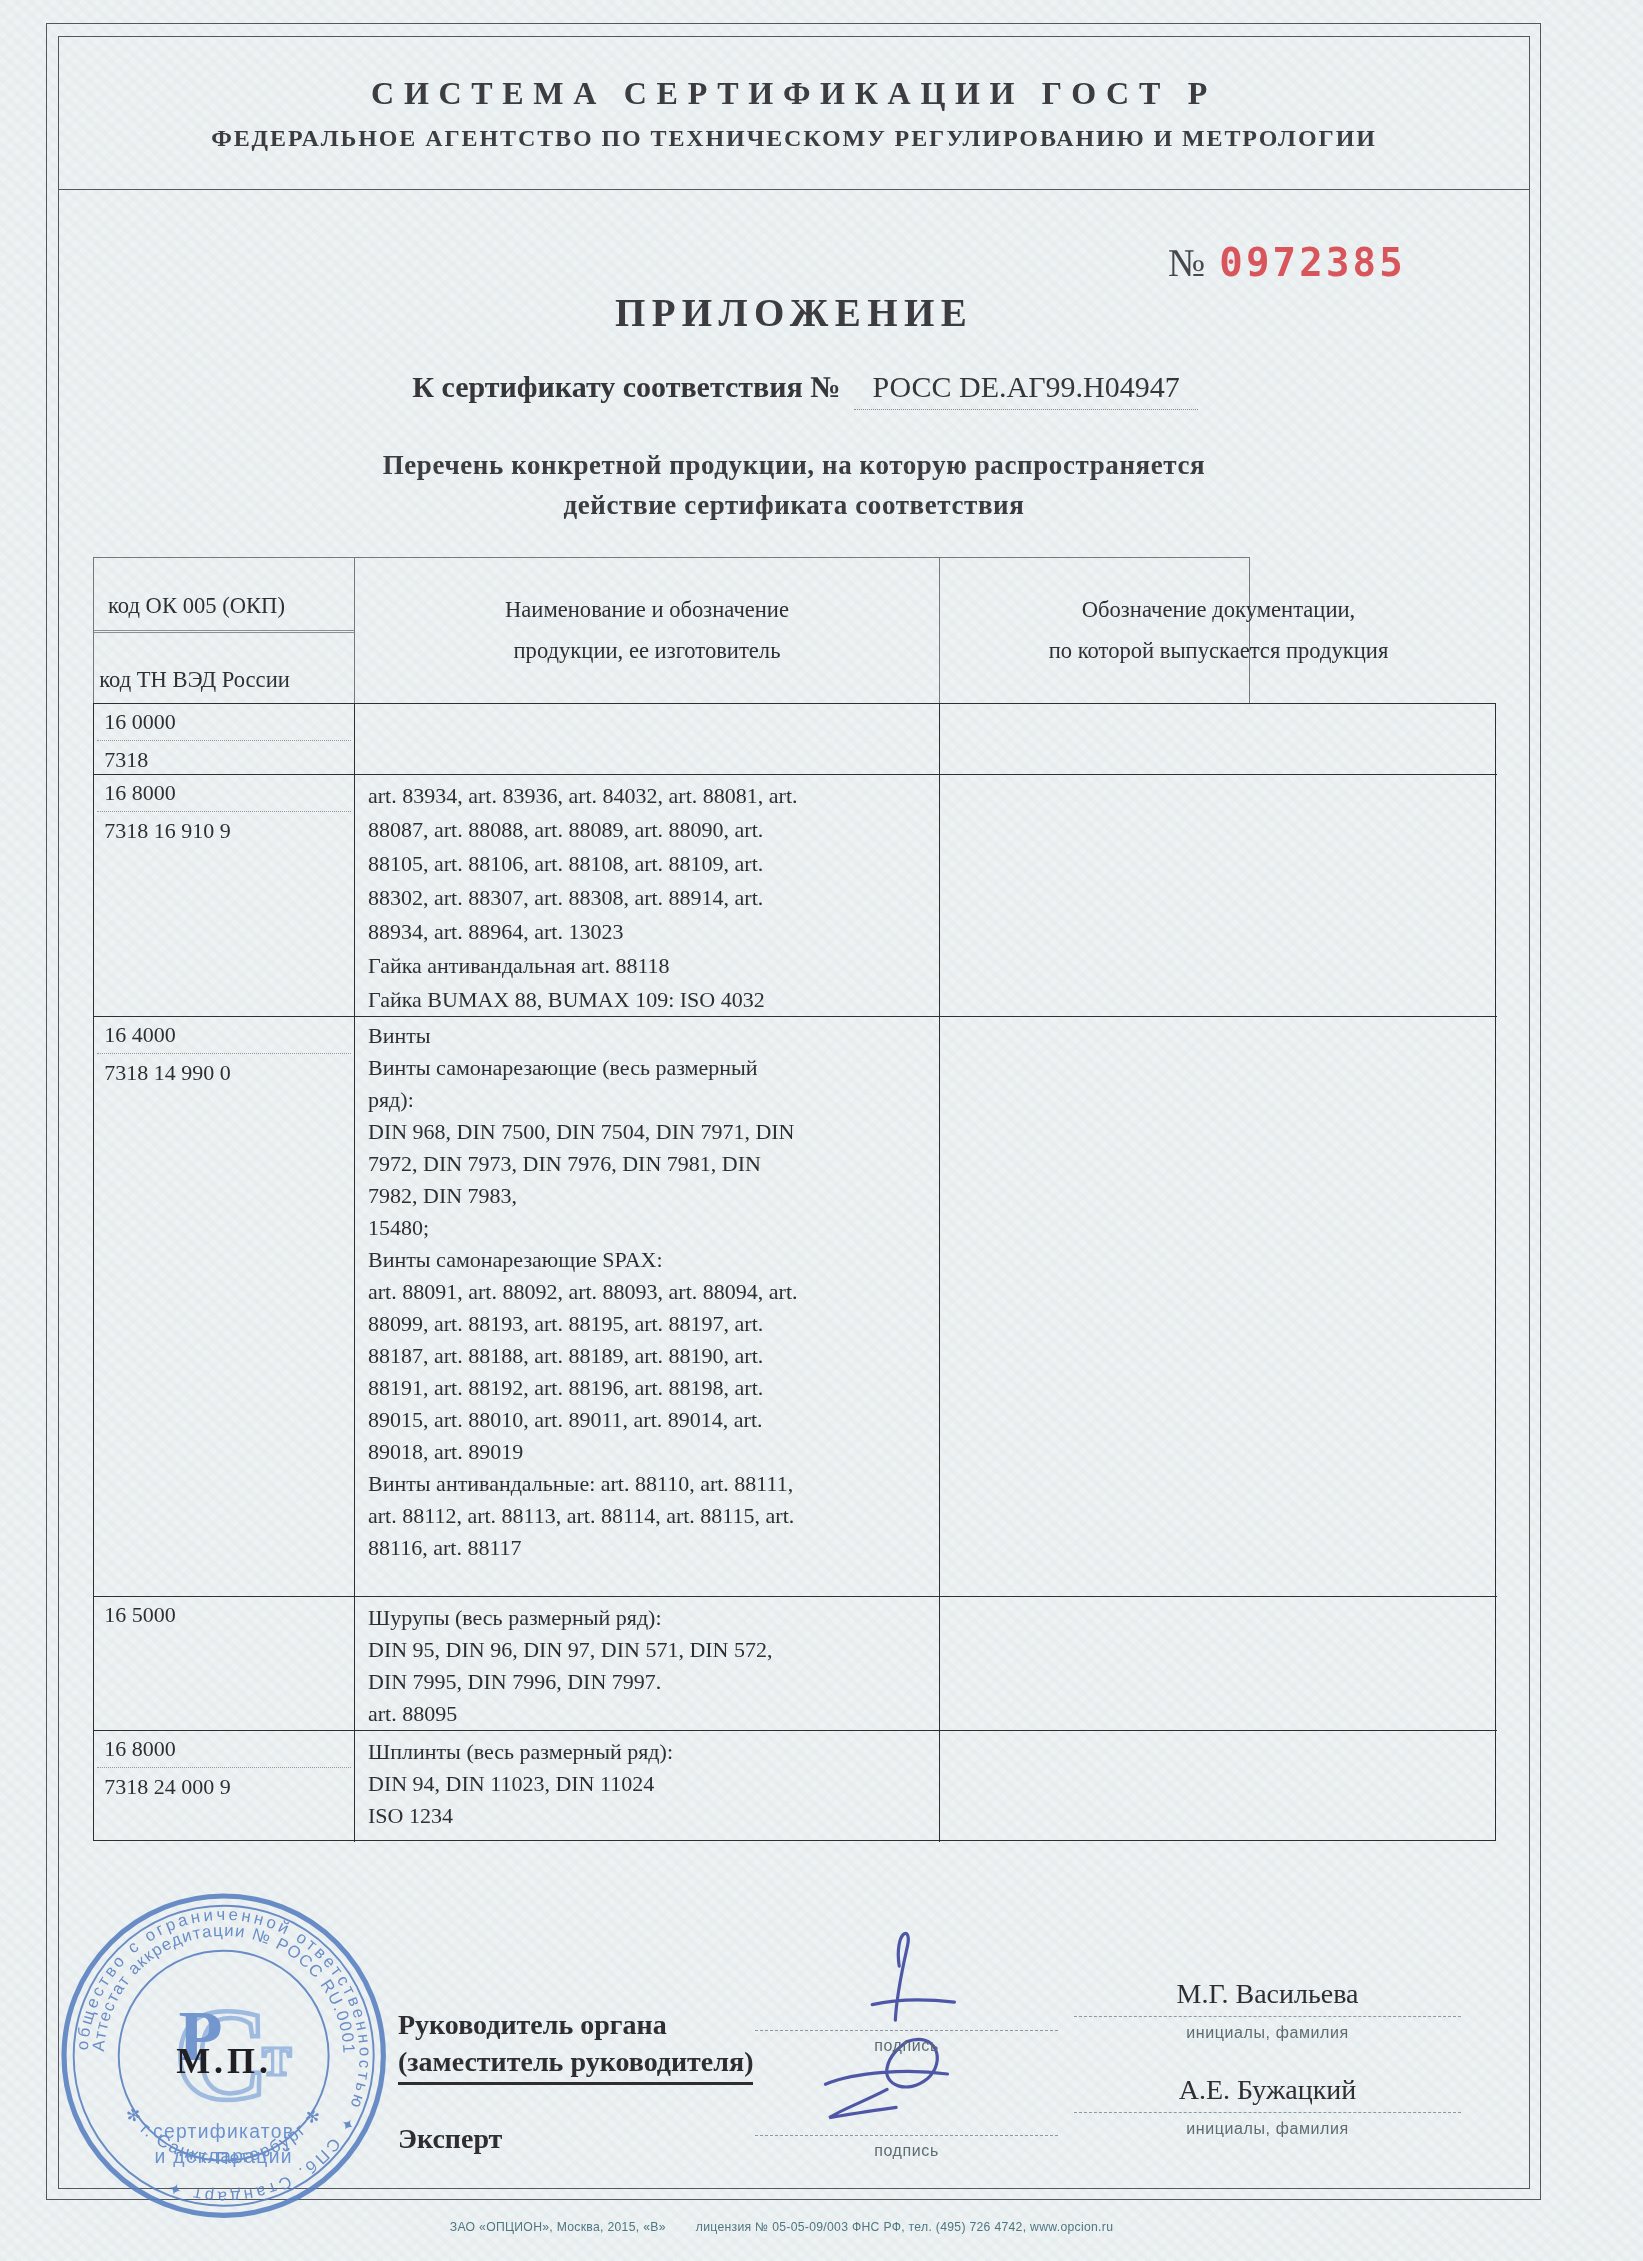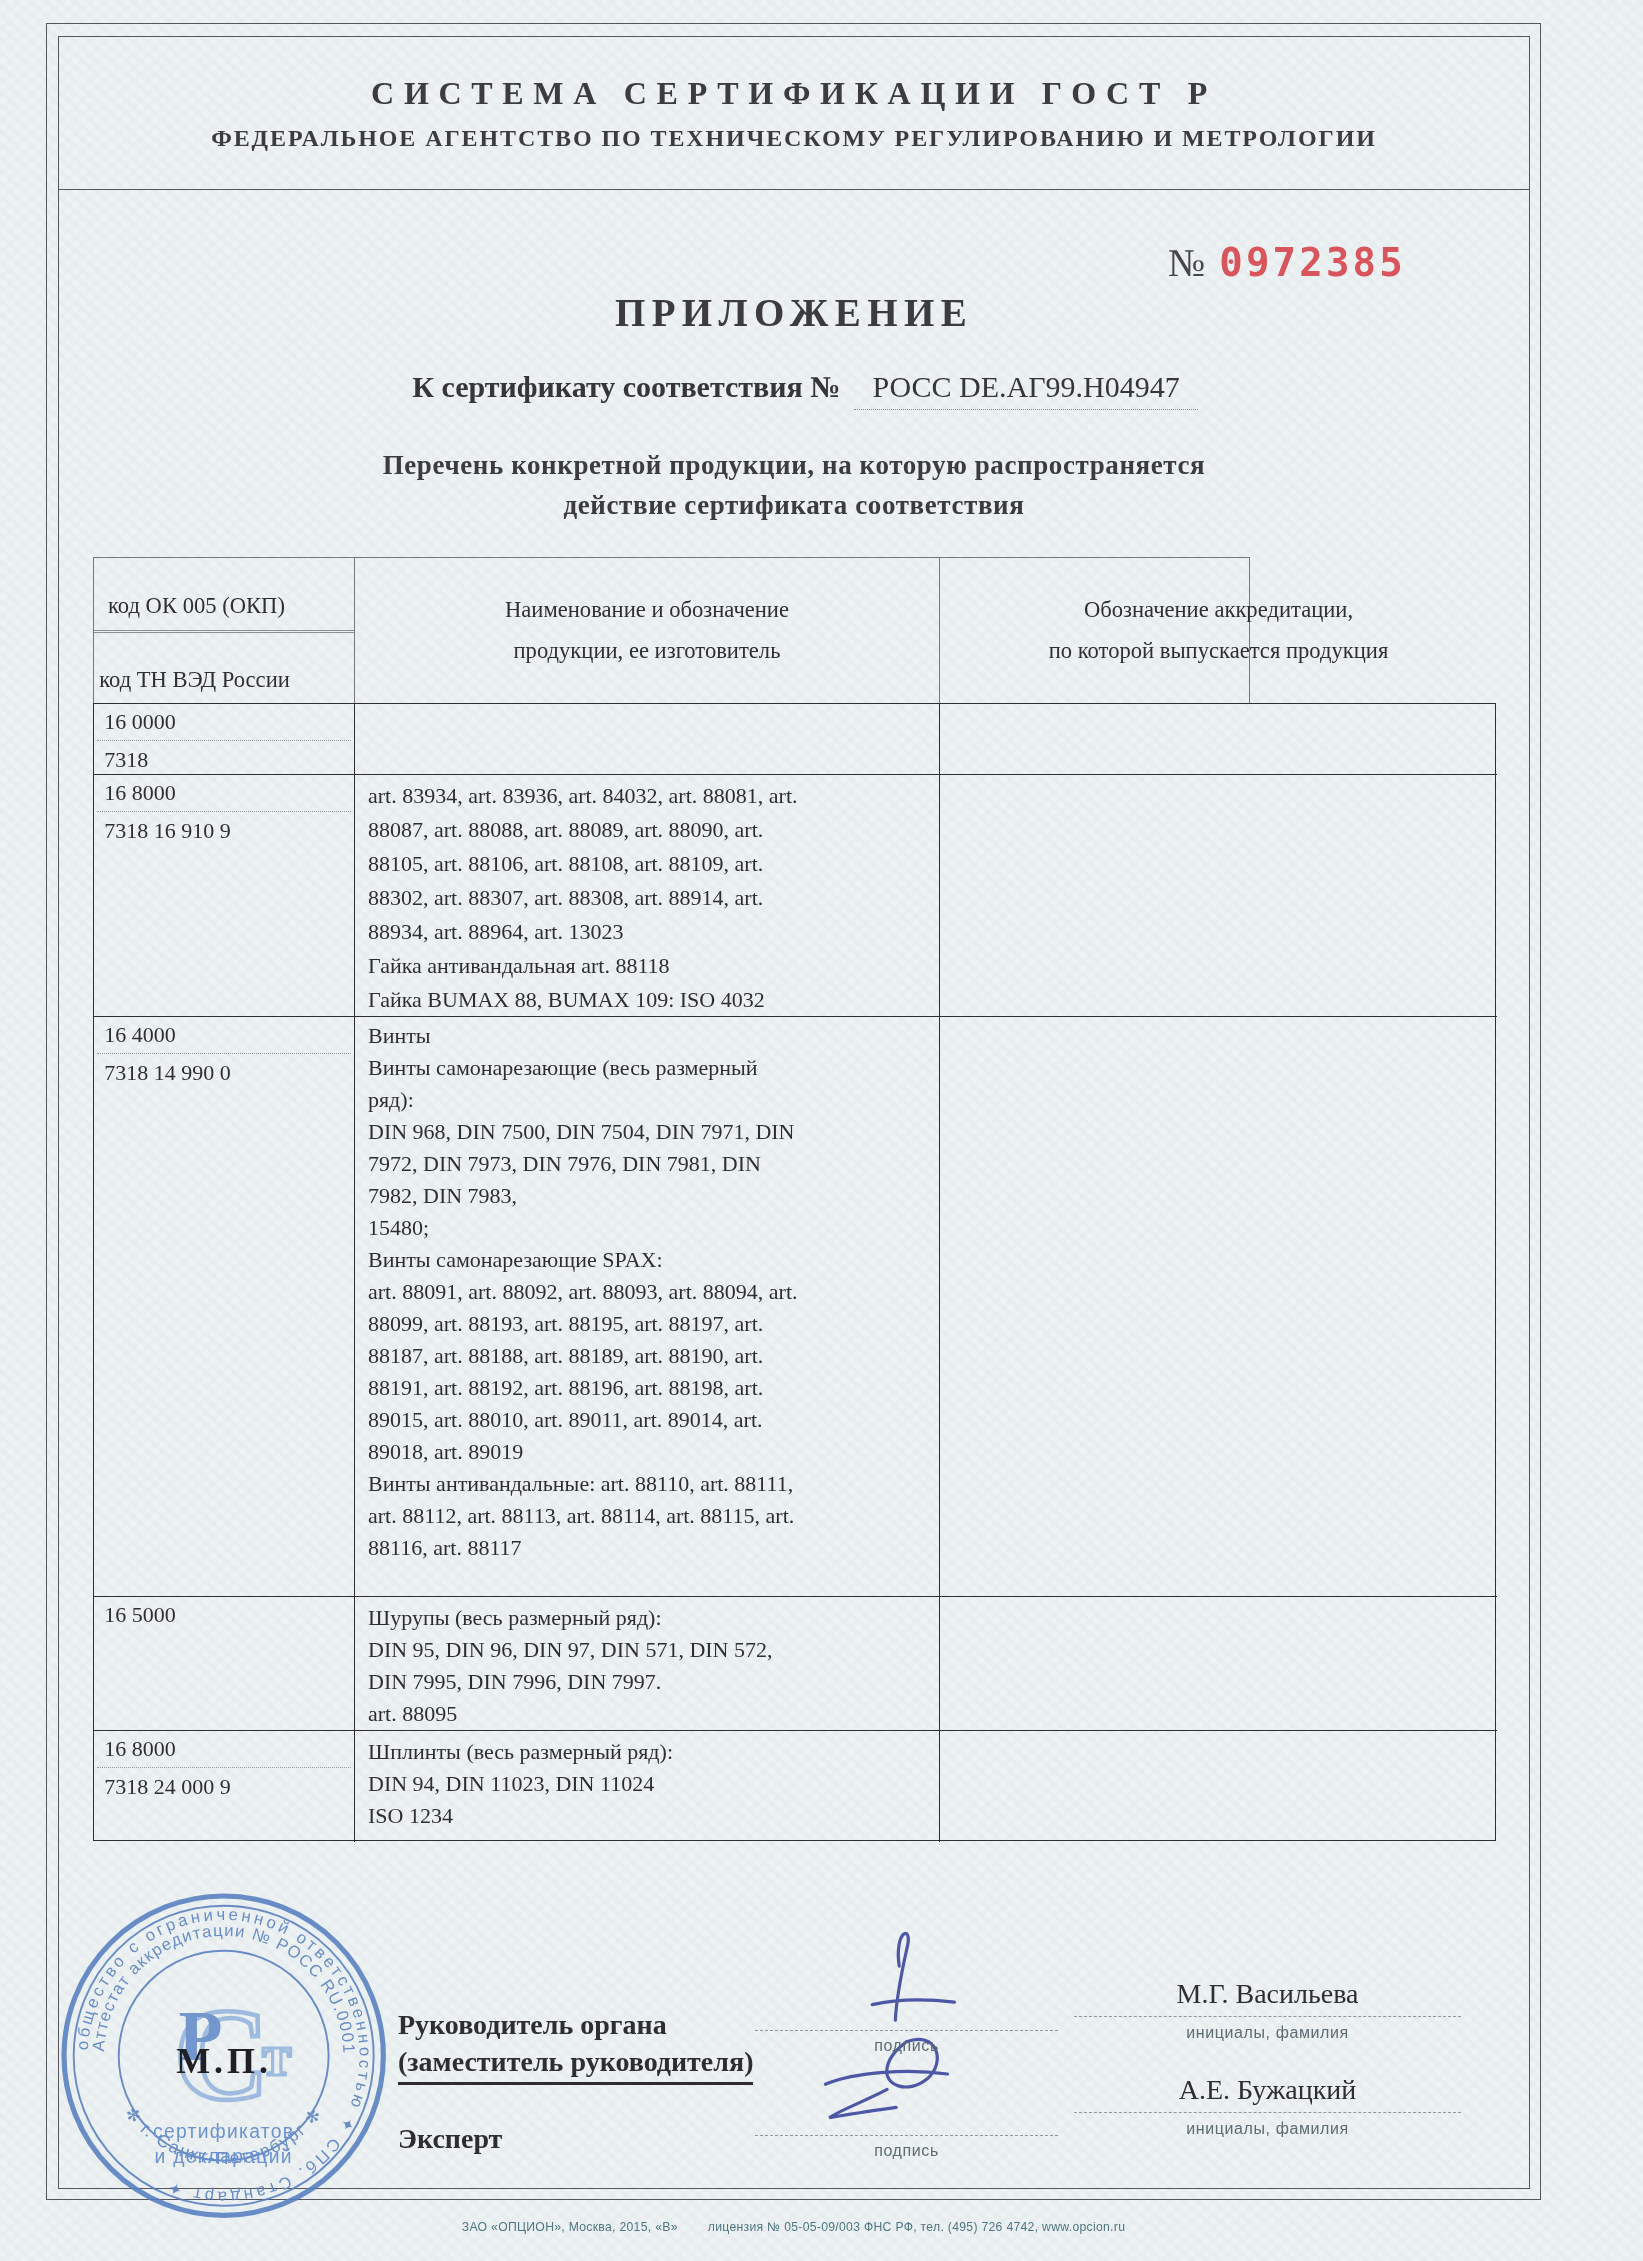--- a/index.html
+++ b/index.html
@@ -101,21 +101,21 @@
   .name-field { position:absolute; left:1074px; width:387px; text-align:center; }
   .name-field .nm { font-size:28px; color:#2e2e32; padding-bottom:6.4px; }
   .name-field .line { border-top:1.3px dashed #8c99a1; }
   #name1 { top:1978px; }
   #name2 { top:2074px; }
 
   .squiggle { position:absolute; }
   #sq1 { left:835px; top:1926px; }
   #sq2 { left:811px; top:2029px; }
 
-  .fine-print { position:absolute; left:52px; top:2220px; width:1483px; text-align:center;
+  .fine-print { position:absolute; left:40px; top:2220px; width:1483px; text-align:center;
                 font-family:"Liberation Sans","DejaVu Sans",sans-serif; font-size:12.2px;
                 color:#4e7680; letter-spacing:0.3px; }
   .fine-print .fp2 { margin-left:30px; }
 
   .stamp-text { font-family:"Liberation Sans","DejaVu Sans",sans-serif; }
 </style>
 </head>
 <body>
 
 <div class="page">
@@ -148,21 +148,21 @@
   <div class="tbl-head">
     <div class="hcell hdr-c1">
       <div class="h-top">код ОК 005 (ОКП)</div>
       <div class="h-bot">код ТН ВЭД России</div>
     </div>
     <div class="hcell hdr-cc">
       <div>Наименование и обозначение</div>
       <div>продукции, ее изготовитель</div>
     </div>
     <div class="hcell hdr-cc">
-      <div>Обозначение аккредитации,</div>
+      <div>Обозначение документации,</div>
       <div>по которой выпускается продукция</div>
     </div>
   </div>
 
   <div class="tbl-body">
 
     <div class="cell code-cell">
       <div class="okp">16 0000</div>
       <div class="sep"></div>
       <div class="tnved">7318</div>

